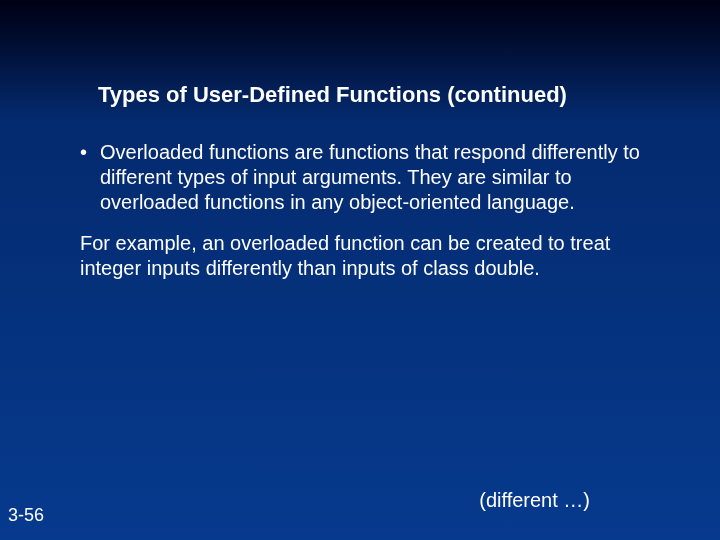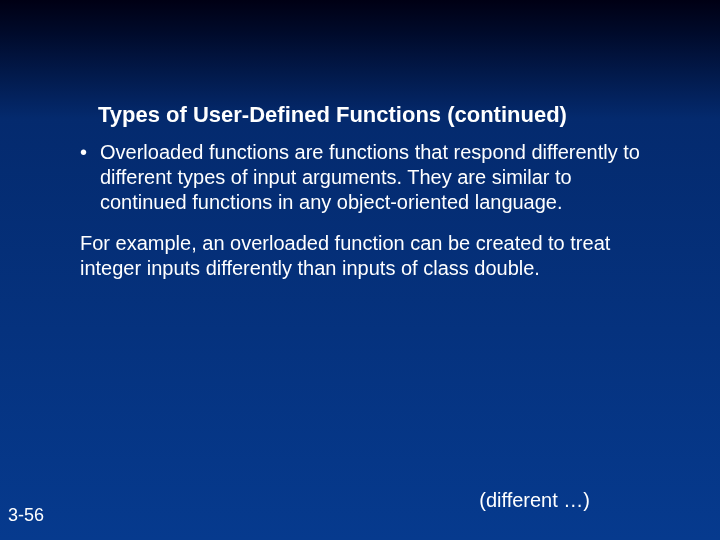--- a/index.html
+++ b/index.html
@@ -19,21 +19,20 @@
     box-sizing: border-box;
   }
   .title {
     position: absolute;
     top: 82px;
     left: 98px;
     right: 60px;
     font-size: 22px;
     font-weight: bold;
     color: #ffffff;
-    margin-top: 20px;
   }
   .body {
     position: absolute;
     top: 140px;
     left: 80px;
     right: 80px;
     font-size: 20px;
     line-height: 1.25;
     color: #ffffff;
   }
@@ -68,21 +67,21 @@
 <body>
 
 <div class="slide">
 
   <div class="title">Types of User-Defined Functions (continued)</div>
 
   <div class="body">
     <div class="bullet-row">
       <div class="bullet-mark">•</div>
       <div>
-        <span class="italic">Overloaded</span><span> functions are functions that respond differently to different types of input arguments. They are similar to continued functions in any object-oriented language.</span>
+        <span class="italic">Overloaded</span><span> functions are functions that respond differently to different types of input arguments. They are similar to overloaded functions in any object-oriented language.</span>
       </div>
     </div>
     <div class="para2">For example, an overloaded function can be created to treat integer inputs differently  than inputs of class double.</div>
   </div>
 
   <div class="continued">(different …)</div>
   <div class="page-num">3-56</div>
 
 </div>
 

